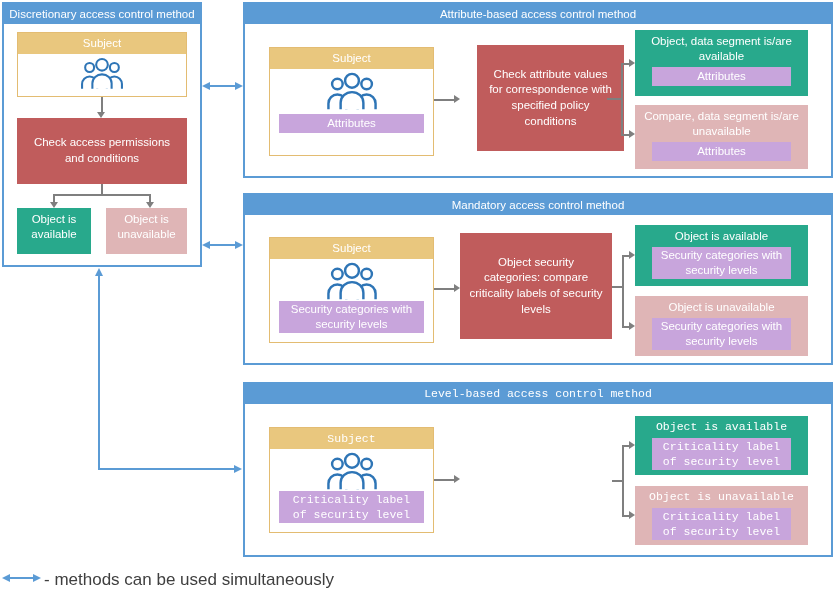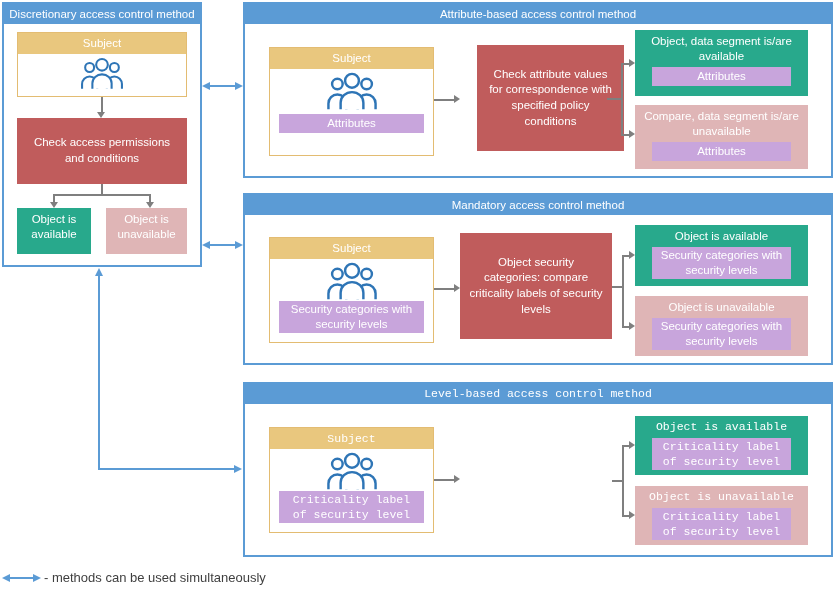--- a/index.html
+++ b/index.html
@@ -45,21 +45,21 @@
   
   .bl-h{position:absolute;height:2px;background:var(--blue);}
   .bl-v{position:absolute;width:2px;background:var(--blue);}
   .ba-left{position:absolute;width:0;height:0;border-top:4px solid transparent;
     border-bottom:4px solid transparent;border-right:8px solid var(--blue);}
   .ba-right{position:absolute;width:0;height:0;border-top:4px solid transparent;
     border-bottom:4px solid transparent;border-left:8px solid var(--blue);}
   .ba-up{position:absolute;width:0;height:0;border-left:4px solid transparent;
     border-right:4px solid transparent;border-bottom:8px solid var(--blue);}
 
-  .legend-text{position:absolute;left:44px;top:570px;font-size:13px;color:var(--text-dark);}
+  .legend-text{position:absolute;left:44px;top:570px;font-size:17px;color:var(--text-dark);}
 </style>
 </head>
 <body>
 
 <div id="canvas">
 
   <div class="panel" style="left:2px;top:2px;width:200px;height:265px;">
     <div class="phead">Discretionary access control method</div>
 
     <div class="subject" style="left:13px;top:28px;width:170px;height:65px;">

